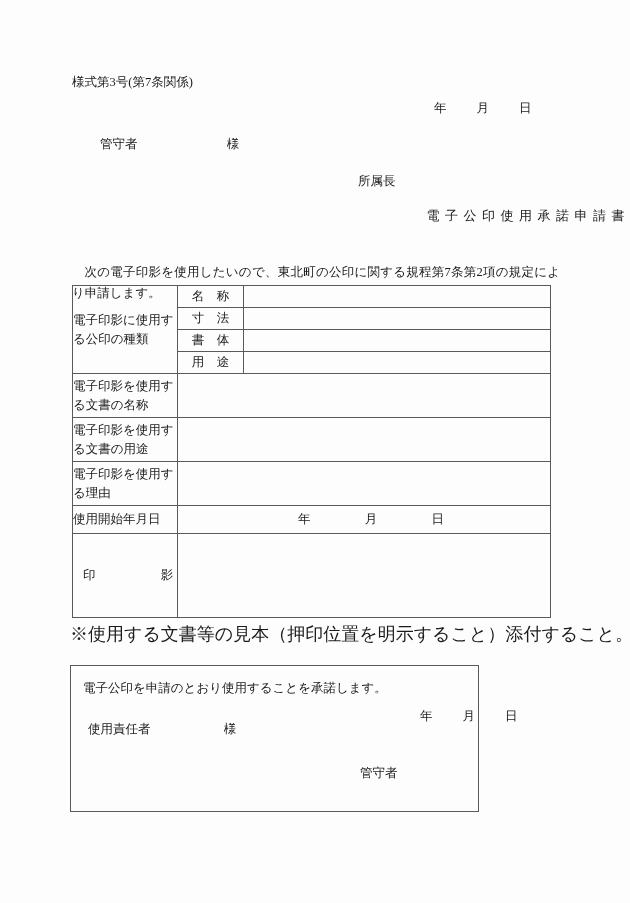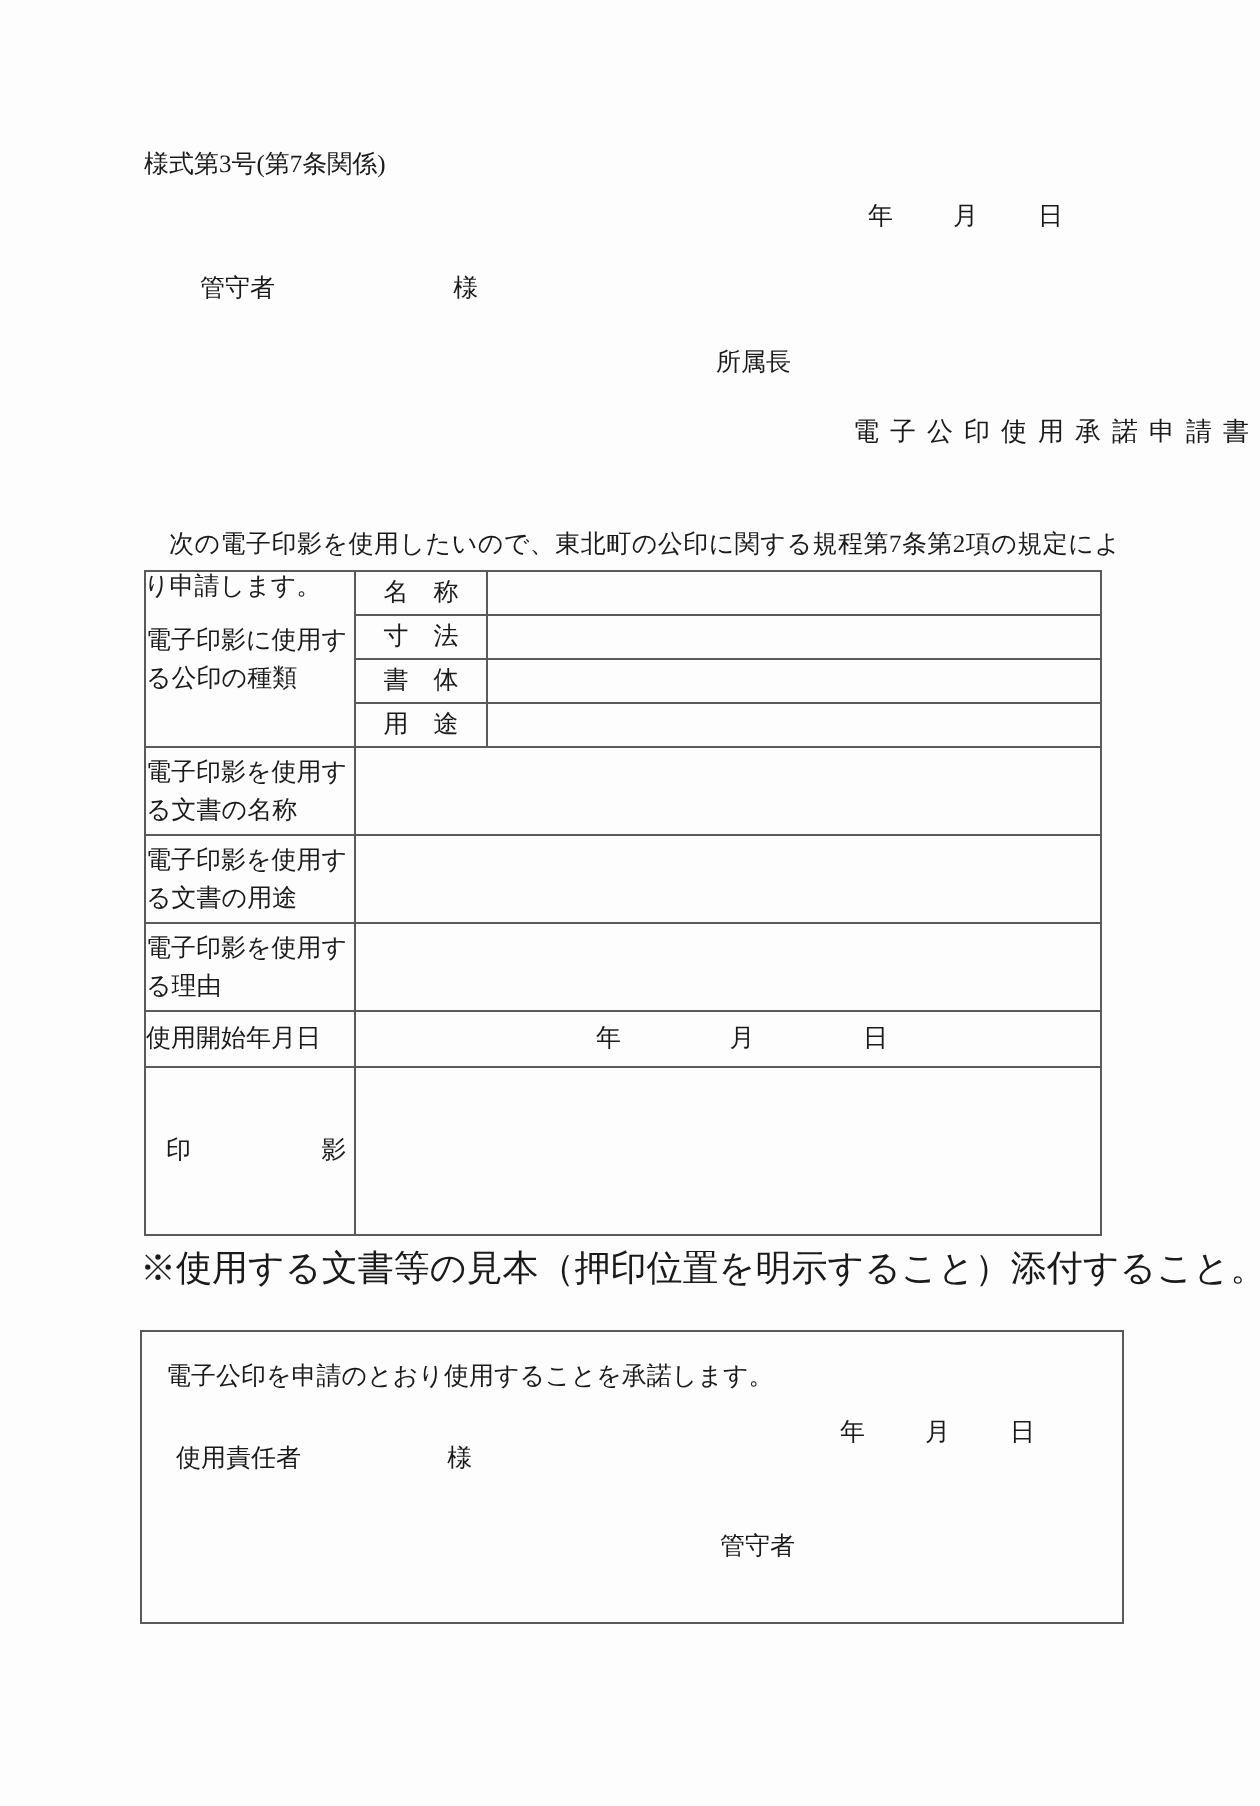--- a/index.html
+++ b/index.html
@@ -145,21 +145,21 @@
     left: 70px;
     top: 625px;
     font-size: 18px;
   }
 
   
   .approval-box {
     position: absolute;
     left: 70px;
     top: 665px;
-    width: 492px;
+    width: 409px;
     height: 147px;
     border: 1px solid #5a5a5a;
     box-sizing: border-box;
   }
   .appr-text {
     position: absolute;
     left: 12px;
     top: 14px;
     font-size: 12.5px;
     white-space: nowrap;

